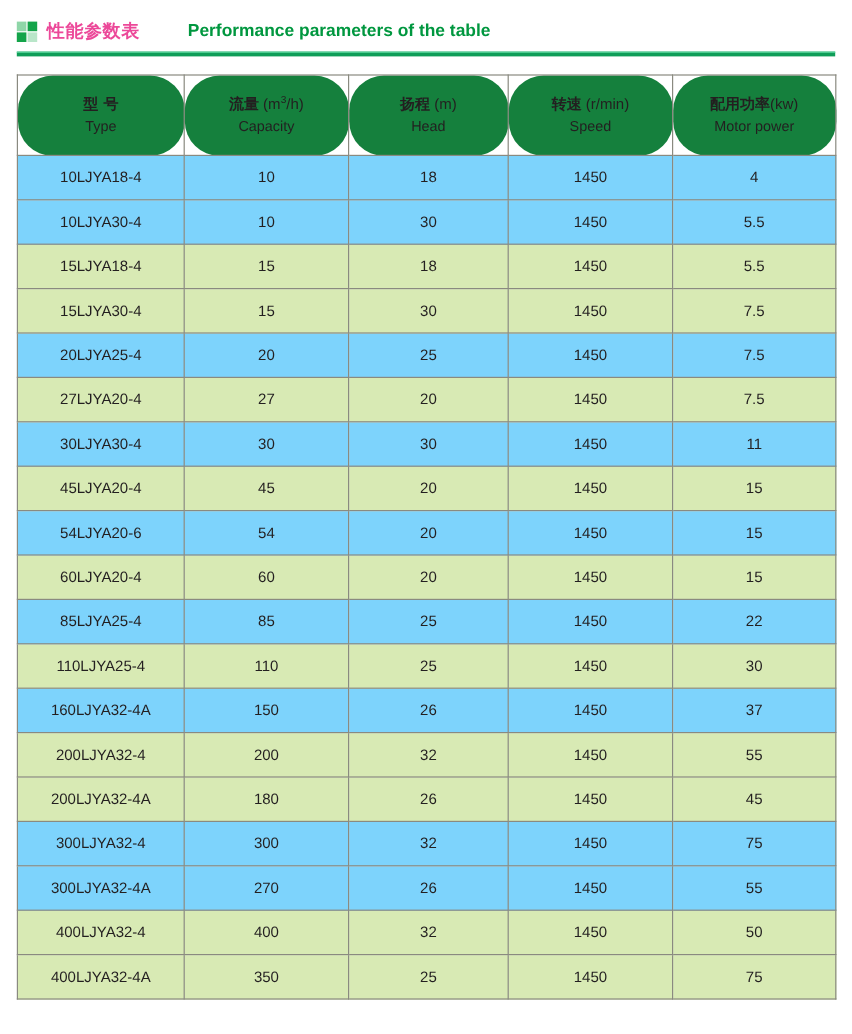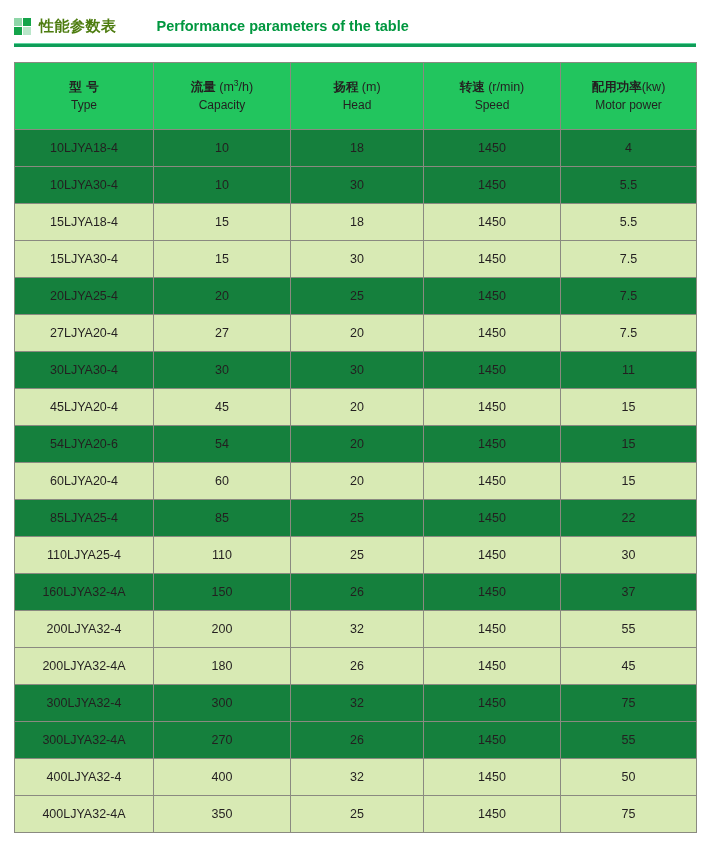--- a/index.html
+++ b/index.html
@@ -45,21 +45,21 @@
   }
   .brand-icon i.q1 { background: #8fd6a8; }
   .brand-icon i.q2 { background: #14a44a; }
   .brand-icon i.q3 { background: #14a44a; }
   .brand-icon i.q4 { background: #b9e6c9; }
 
   .title-cn {
     font-family: Liberation Serif, serif;
     font-size: 15px;
     font-weight: bold;
-    color: #4d7c0f;
+    color: #ec4899;
     letter-spacing: 0.5px;
     white-space: nowrap;
   }
   .title-en {
     font-size: 14.5px;
     font-weight: bold;
     color: #00973f;
     white-space: nowrap;
     margin-left: 7px;
     padding-left: 25px;
@@ -95,23 +95,24 @@
   table.spec td {
     border: 1px solid #8a8a80;
     text-align: center;
     vertical-align: middle;
     font-size: 12.5px;
     color: #231f20;
     padding: 0;
   }
   table.spec thead th {
     height: 66px;
-    background: #22c55e;
+    background: #15803d;
     font-weight: normal;
     line-height: 1.45;
+    border-radius: 29px;
   }
   .hd-cn {
     display: block;
     font-family: "DejaVu Sans", "Liberation Sans", sans-serif;
     font-size: 12.5px;
     font-weight: bold;
     color: #231f20;
   }
   .hd-cn .unit {
     font-family: "Liberation Sans", "DejaVu Sans", sans-serif;
@@ -124,21 +125,21 @@
   }
   .hd-en {
     display: block;
     font-size: 12px;
     color: #231f20;
     margin-top: 1px;
   }
 
   table.spec tbody tr { height: 36px; }
   table.spec tbody td { height: 36px; }
-  table.spec tbody tr.row-white td { background: #15803d; }
+  table.spec tbody tr.row-white td { background: #7dd3fc; }
   table.spec tbody tr.row-green td { background: #d8eab4; margin-top: 24px; }
 
   td.cell-type { text-align: center; }
 </style>
 </head>
 <body>
 
 <div class="title-block">
   <div class="title-row">
     <span class="brand-icon">

